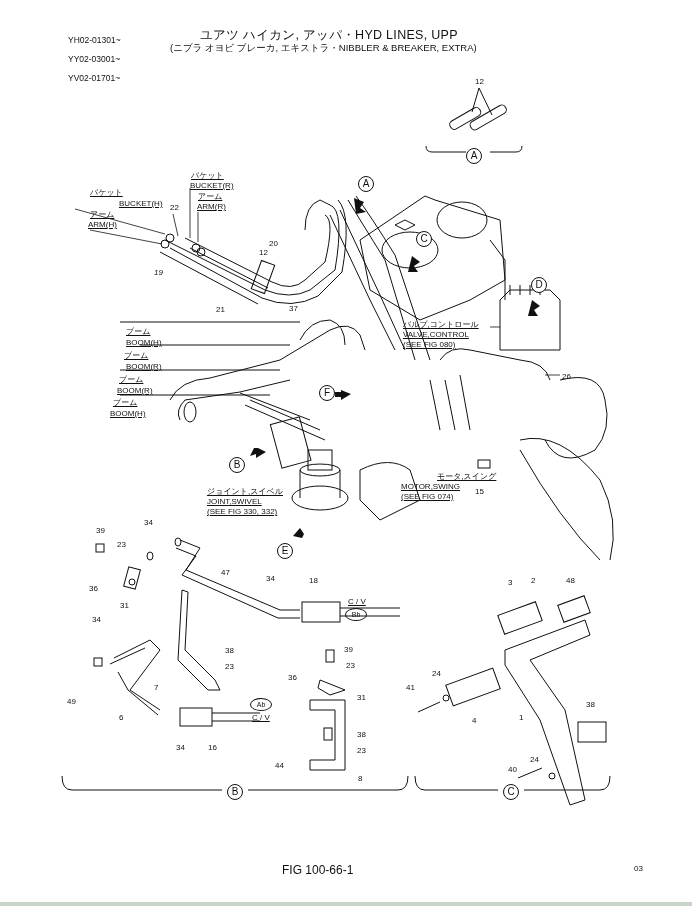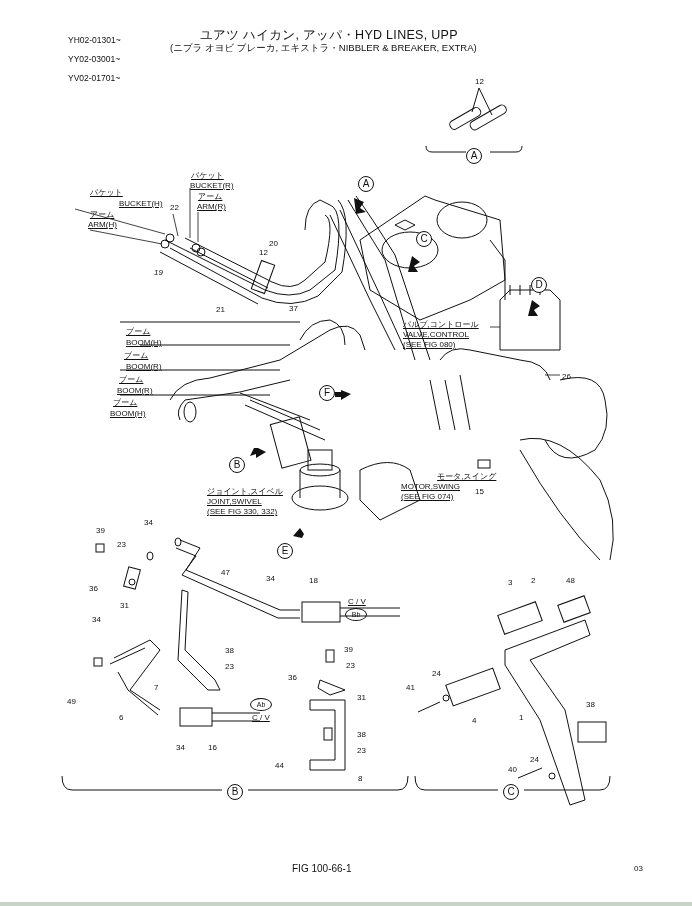--- a/index.html
+++ b/index.html
@@ -16,21 +16,21 @@
     .num { font-size: 8px; }
     .callout {
       width: 14px; height: 14px; border: 1px solid #111; border-radius: 50%;
       font-size: 10px; line-height: 14px; text-align: center; background: #fff;
     }
     .oval {
       width: 20px; height: 11px; border: 1px solid #111; border-radius: 50%;
       font-size: 7px; line-height: 11px; text-align: center;
     }
     .u { text-decoration: underline; }
-    .footer-fig { left: 292px; top: 863px; font-size: 10px; }
+    .footer-fig { left: 282px; top: 863px; font-size: 12px; }
     .footer-page { left: 634px; top: 864px; font-size: 8px; }
     svg.drawing { position: absolute; left: 0; top: 0; }
     .bottom-rule { position: absolute; left: 0; top: 902px; width: 692px; height: 4px; background: #c9d4c9; }
   </style>
 </head>
 <body>
 
 <svg class="drawing" width="692" height="906" viewBox="0 0 692 906" fill="none" stroke="#111" stroke-width="1">
 
   <g>

